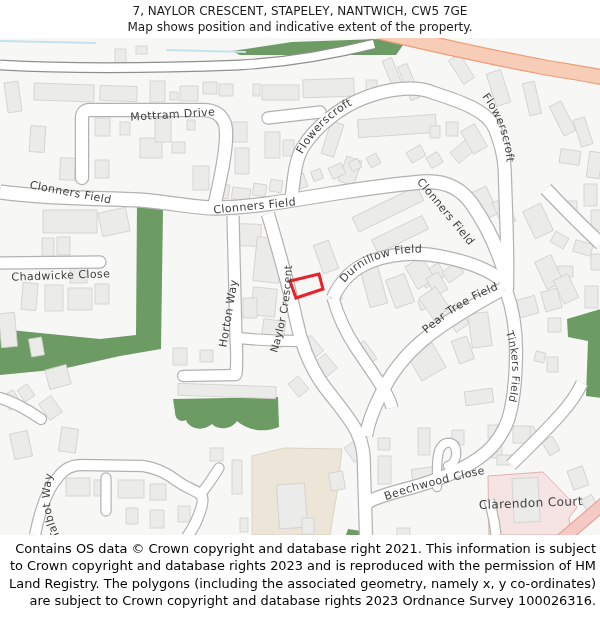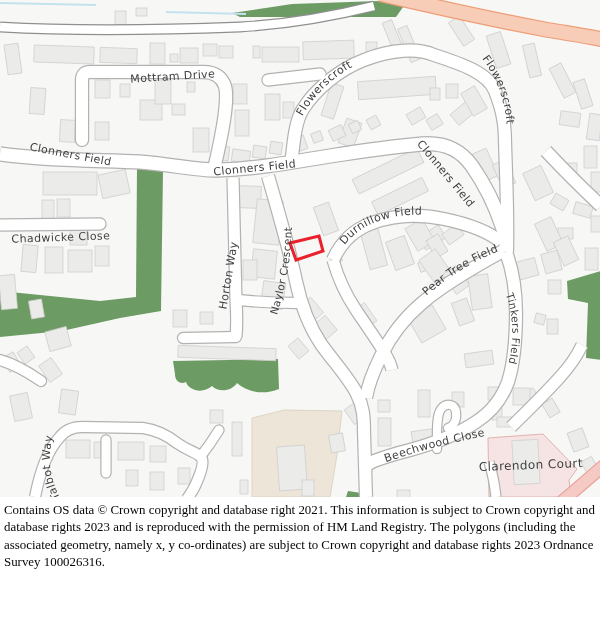--- a/index.html
+++ b/index.html
@@ -4,26 +4,30 @@
 <style>
   html,body{margin:0;padding:0;background:#ffffff;}
   .page{width:600px;height:625px;background:#ffffff;position:relative;overflow:hidden;
         font-family:"DejaVu Sans","Liberation Sans",sans-serif;}
   .map-header{height:38px;text-align:center;padding-top:3px;box-sizing:border-box;}
   .map-header .l1{font-size:12px;color:#1c1c1c;line-height:16px;}
   .map-header .l2{font-size:12px;color:#1c1c1c;line-height:16px;}
   .map-wrap{width:600px;height:497px;position:relative;}
   svg{display:block;}
   .map-footer{padding:5px 4px 0 4px;font-size:12.9px;line-height:17.4px;color:#050505;
-        text-align:left;letter-spacing:0;font-family:Liberation Serif, serif;}
+        text-align:right;letter-spacing:0;}
 </style>
 </head>
 <body>
 
 <div class="page">
+  <div class="map-header">
+    <div class="l1">7, NAYLOR CRESCENT, STAPELEY, NANTWICH, CW5 7GE</div>
+    <div class="l2">Map shows position and indicative extent of the property.</div>
+  </div>
   <div class="map-wrap">
     <svg width="600" height="497" viewBox="0 0 600 497" xmlns="http://www.w3.org/2000/svg">
         <rect x="0" y="0" width="600" height="497" fill="#f7f7f5"></rect>
         <path d="M252,418 L284,410 L342,411 L337,455 L330,497 L252,497 Z" fill="#ece5d8" stroke="#ddd5c4" stroke-width="1"></path>
         <path d="M488,438 L543,434 L577,469 L569,480 L571,497 L489,497 Z" fill="#f5e4e3" stroke="#e0b2af" stroke-width="1"></path>
         <path d="M232,13 L292,4 L408,0 L396,17 L240,17 Z" fill="#6d9b64"></path>
         <path d="M137,168 L163,171 L161,311 L120,318 L62,331 L0,337 L0,291 L100,301 L136,297 Z" fill="#6d9b64"></path>
         <path d="M173,361 L278,359 L279,389 C262,396 246,391 237,383 C232,391 219,393 212,386 C203,394 189,391 186,382 C180,385 175,381 175,374 Z" fill="#6d9b64"></path>
         <path d="M567,281 L601,271 L601,360 L586,358 L588,303 L568,299 Z" fill="#6d9b64"></path>
         <path d="M346,497 L348,491 L361,493 L361,497 Z" fill="#6d9b64"></path>

